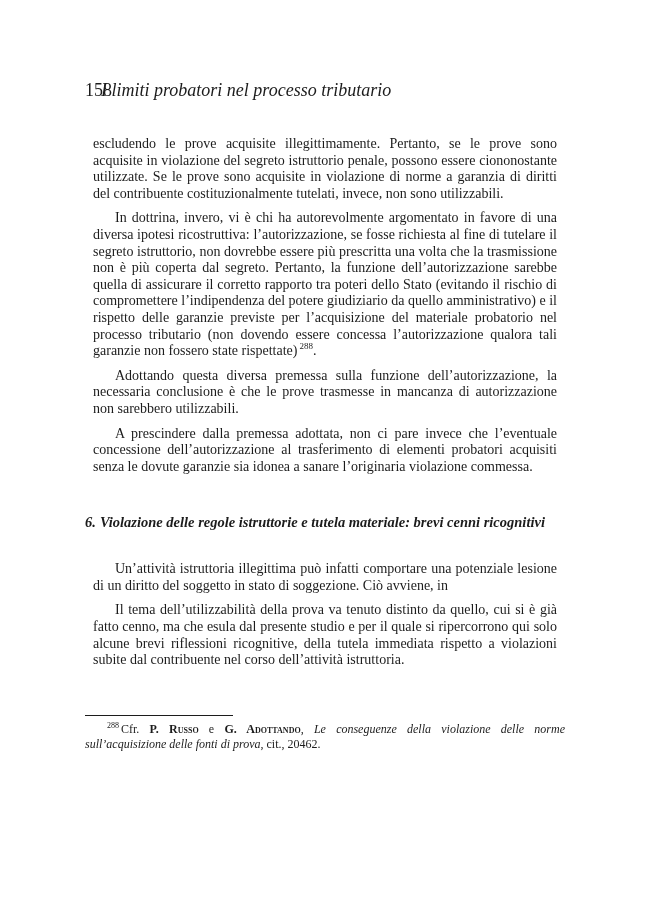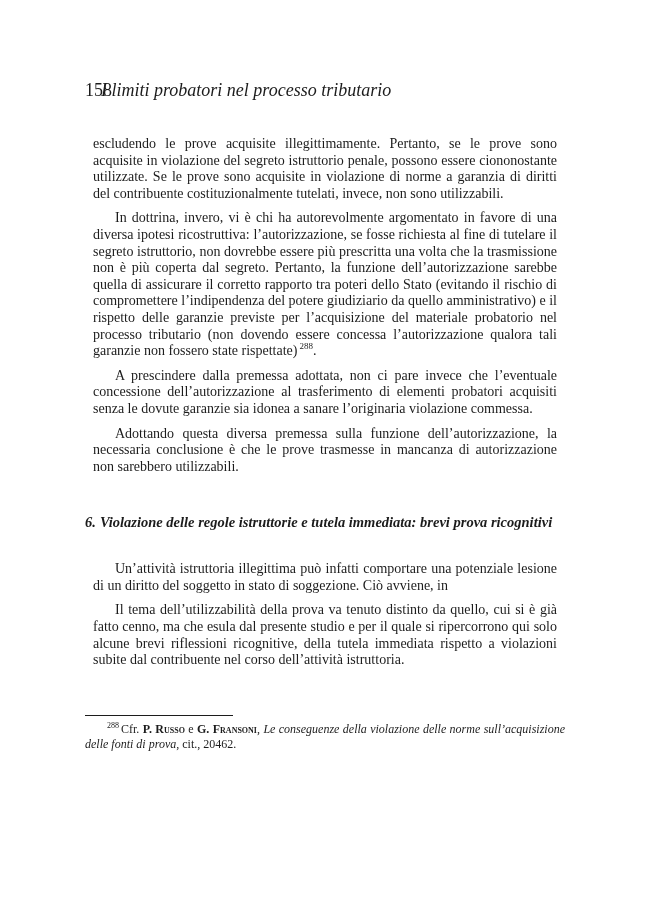--- a/index.html
+++ b/index.html
@@ -109,30 +109,30 @@
     <span class="page-number">158</span>
     <span class="running-title">I limiti probatori nel processo tributario</span>
   </header>
 
   <main class="body-text">
 
     <p class="para no-indent">escludendo le prove acquisite illegittimamente. Pertanto, se le prove sono acquisite in violazione del segreto istruttorio penale, possono essere ciononostante utilizzate. Se le prove sono acquisite in violazione di norme a garanzia di diritti del contribuente costituzionalmente tutelati, invece, non sono utilizzabili.</p>
 
     <p class="para"><span>In dottrina, invero, vi è chi ha autorevolmente argomentato in favore di una diversa ipotesi ricostruttiva: l’autorizzazione, se fosse richiesta al fine di tutelare il segreto istruttorio, non dovrebbe essere più prescritta una volta che la trasmissione non è più coperta dal segreto. Pertanto, la funzione dell’autorizzazione sarebbe quella di assicurare il corretto rapporto tra poteri dello Stato (evitando il rischio di compromettere l’indipendenza del potere giudiziario da quello amministrativo) e il rispetto delle garanzie previste per l’acquisizione del materiale probatorio nel processo tributario (non dovendo essere concessa l’autorizzazione qualora tali garanzie non fossero state rispettate)</span><sup class="fn-ref">288</sup><span>.</span></p>
 
+    <p class="para">Adottando questa diversa premessa sulla funzione dell’autorizzazione, la necessaria conclusione è che le prove trasmesse in mancanza di autorizzazione non sarebbero utilizzabili.</p>
+
     <p class="para">A prescindere dalla premessa adottata, non ci pare invece che l’eventuale concessione dell’autorizzazione al trasferimento di elementi probatori acquisiti senza le dovute garanzie sia idonea a sanare l’originaria violazione commessa.</p>
 
-    <p class="para">Adottando questa diversa premessa sulla funzione dell’autorizzazione, la necessaria conclusione è che le prove trasmesse in mancanza di autorizzazione non sarebbero utilizzabili.</p>
-
-    <h2 class="section-heading"><span class="section-number">6.</span><span>Violazione delle regole istruttorie e tutela immediata: brevi prova ricognitivi</span></h2>
+    <h2 class="section-heading"><span class="section-number">6.</span><span>Violazione delle regole istruttorie e tutela materiale: brevi cenni ricognitivi</span></h2>
 
     <p class="para">Un’attività istruttoria illegittima può infatti comportare una potenziale lesione di un diritto del soggetto in stato di soggezione. Ciò avviene, in</p>
 
     <p class="para">Il tema dell’utilizzabilità della prova va tenuto distinto da quello, cui si è già fatto cenno, ma che esula dal presente studio e per il quale si ripercorrono qui solo alcune brevi riflessioni ricognitive, della tutela immediata rispetto a violazioni subite dal contribuente nel corso dell’attività istruttoria.</p>
 
   </main>
 
   <div class="footnote-block">
     <div class="footnote-rule"></div>
-    <p class="footnote"><sup>288</sup><span>Cfr. </span><span class="smallcaps">P. Russo</span><span> e </span><span class="smallcaps">G. Fransoni</span><span>, </span><span class="italic">Le conseguenze della violazione delle norme sull’acquisizione delle fonti di prova</span><span>, cit., 20462.</span></p>
+    <p class="footnote"><sup>288</sup><span>Cfr. </span><span class="smallcaps">P. Russo</span><span> e </span><span class="smallcaps">G. Adottando</span><span>, </span><span class="italic">Le conseguenze della violazione delle norme sull’acquisizione delle fonti di prova</span><span>, cit., 20462.</span></p>
   </div>
 
 </div>
 
 </body></html>

